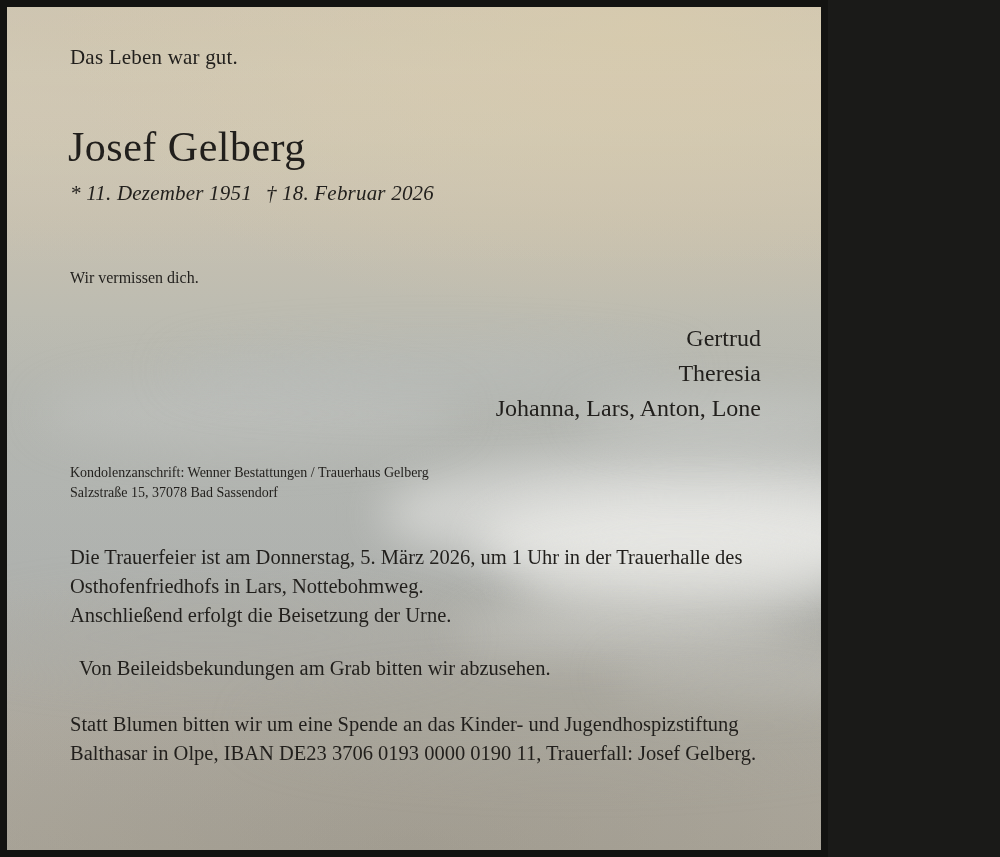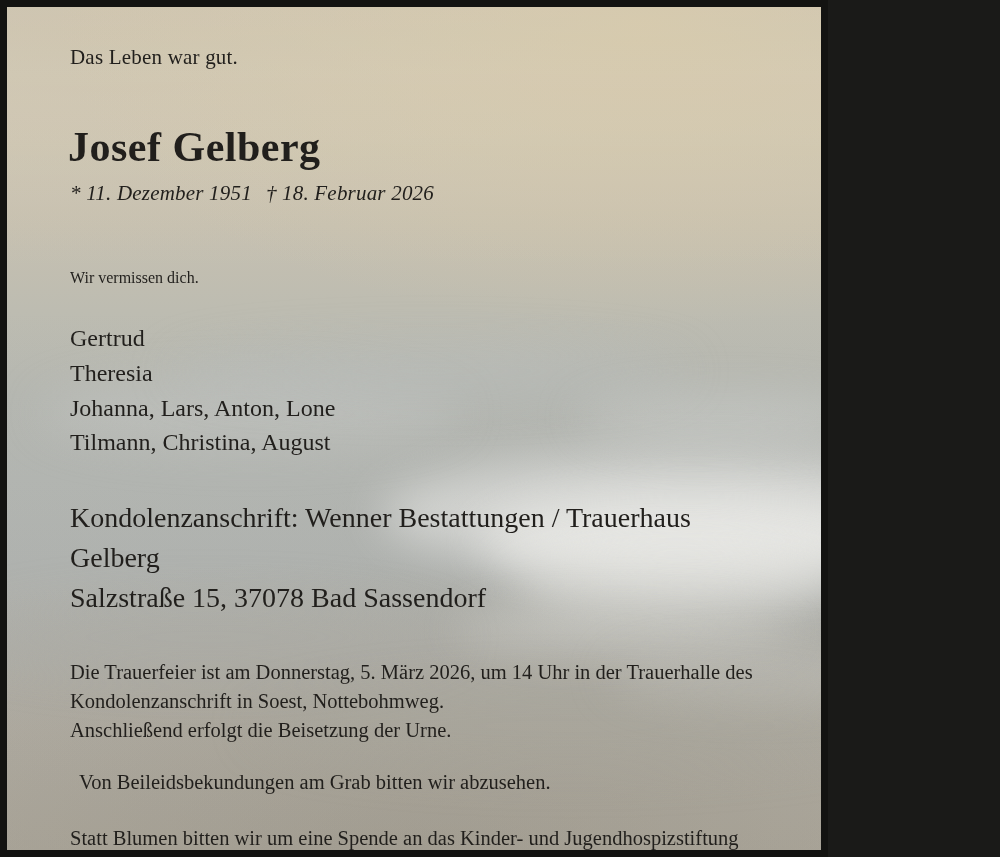--- a/index.html
+++ b/index.html
@@ -81,21 +81,21 @@
 
   .line-intro {
     font-size: 21px;
     letter-spacing: 0.2px;
     margin: 0 0 0 3px;
   }
 
   .name {
     margin: 55px 0 0 1px;
     font-size: 42px;
-    font-weight: bold;
+    font-weight: normal;
     letter-spacing: 0.5px;
     line-height: 1.05;
   }
 
   .dates {
     margin: 12px 0 0 3px;
     font-size: 21px;
     letter-spacing: 0.2px;
     font-style: italic;
   }
@@ -108,25 +108,25 @@
   .love {
     margin: 22px 0 0 3px;
     font-size: 21px;
   }
 
   .family {
     margin: 34px 0 0 3px;
     font-size: 24px;
     line-height: 1.45;
   }
-  .family div { white-space: nowrap; }
+  .family div { white-space: nowrap; text-align: right; }
 
   .condolence {
     margin: 38px 0 12px 3px;
-    font-size: 28px;
+    font-size: 14px;
     line-height: 1.42;
   }
 
   .ceremony {
     margin: 40px 0 0 3px;
     font-size: 20.5px;
     line-height: 1.42;
   }
 
   .nocondolences {
@@ -170,31 +170,30 @@
       <span>11. Dezember 1951</span><span class="sep"></span><span>†</span>
       <span>18. Februar 2026</span>
     </p>
 
     <p class="miss">Wir vermissen dich.</p>
 
     <div class="family">
       <div>Gertrud</div>
       <div>Theresia</div>
       <div>Johanna, Lars, Anton, Lone</div>
-      <div>Tilmann, Christina, August</div>
     </div>
 
     <div class="condolence">
       <div>Kondolenzanschrift: Wenner Bestattungen / Trauerhaus Gelberg</div>
       <div>Salzstraße 15, 37078 Bad Sassendorf</div>
     </div>
 
     <div class="ceremony">
-      <div>Die Trauerfeier ist am Donnerstag, 5. März 2026, um 14 Uhr in der Trauerhalle des</div>
-      <div>Kondolenzanschrift in Soest, Nottebohmweg.</div>
+      <div>Die Trauerfeier ist am Donnerstag, 5. März 2026, um 1 Uhr in der Trauerhalle des</div>
+      <div>Osthofenfriedhofs in Lars, Nottebohmweg.</div>
       <div>Anschließend erfolgt die Beisetzung der Urne.</div>
     </div>
 
     <p class="nocondolences">Von Beileidsbekundungen am Grab bitten wir abzusehen.</p>
 
     <div class="donation">
       <div>Statt Blumen bitten wir um eine Spende an das Kinder- und Jugendhospizstiftung</div>
       <div>Balthasar in Olpe, IBAN DE23 3706 0193 0000 0190 11, Trauerfall: Josef Gelberg.</div>
     </div>
 

